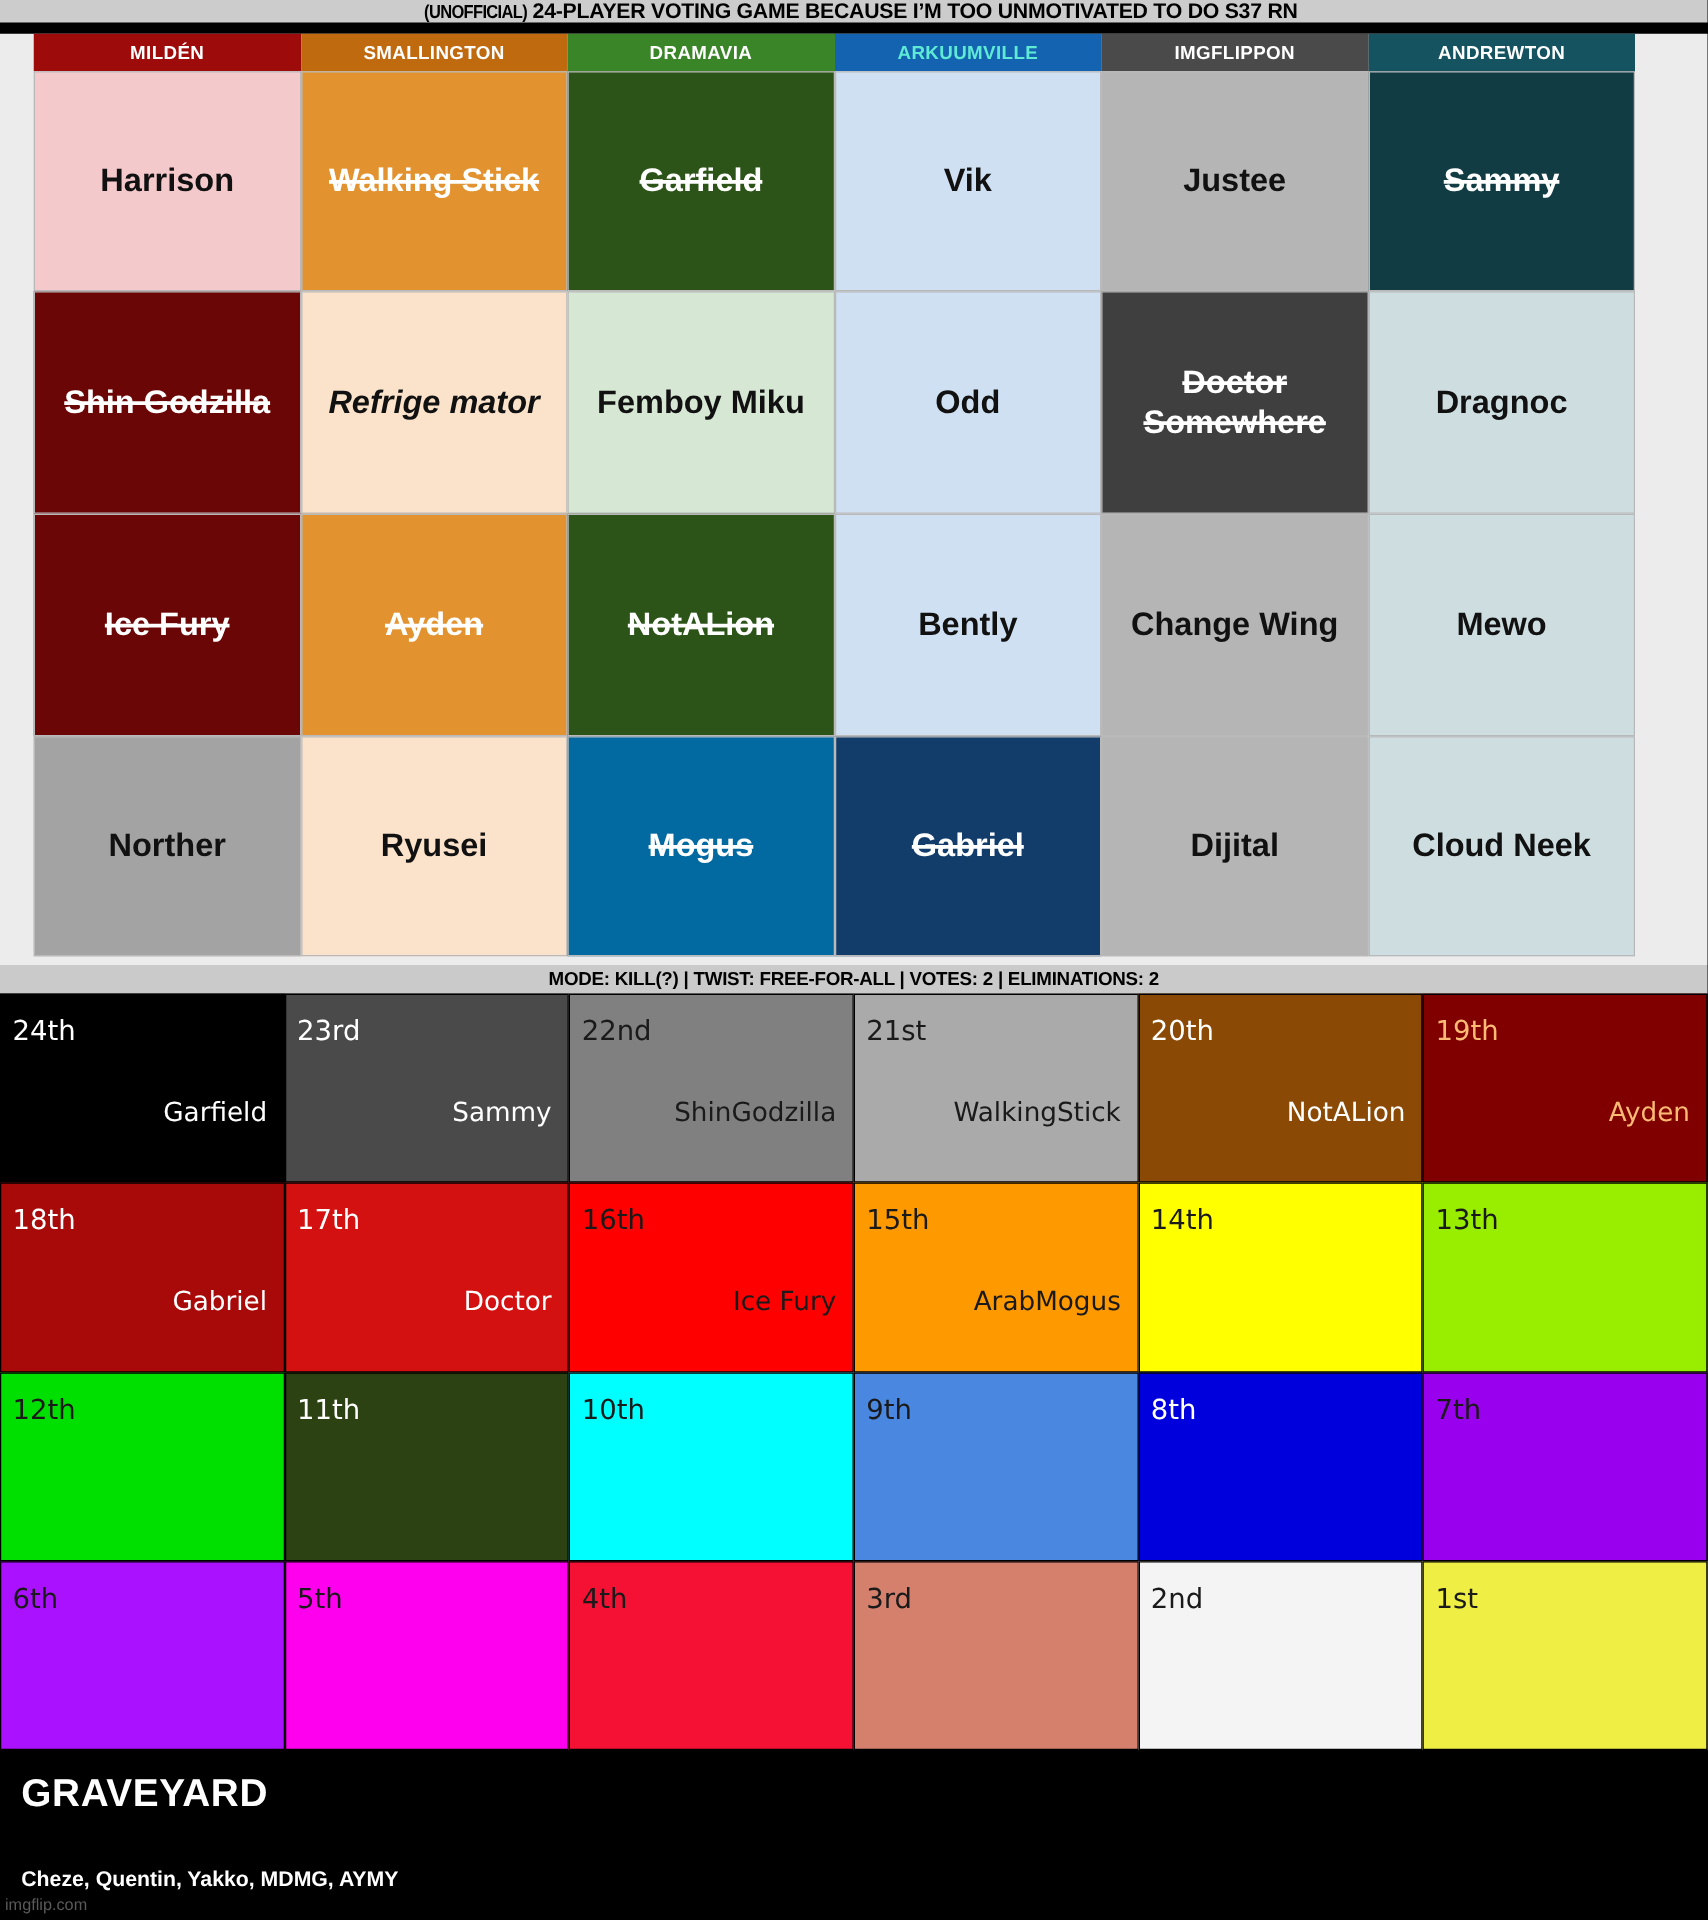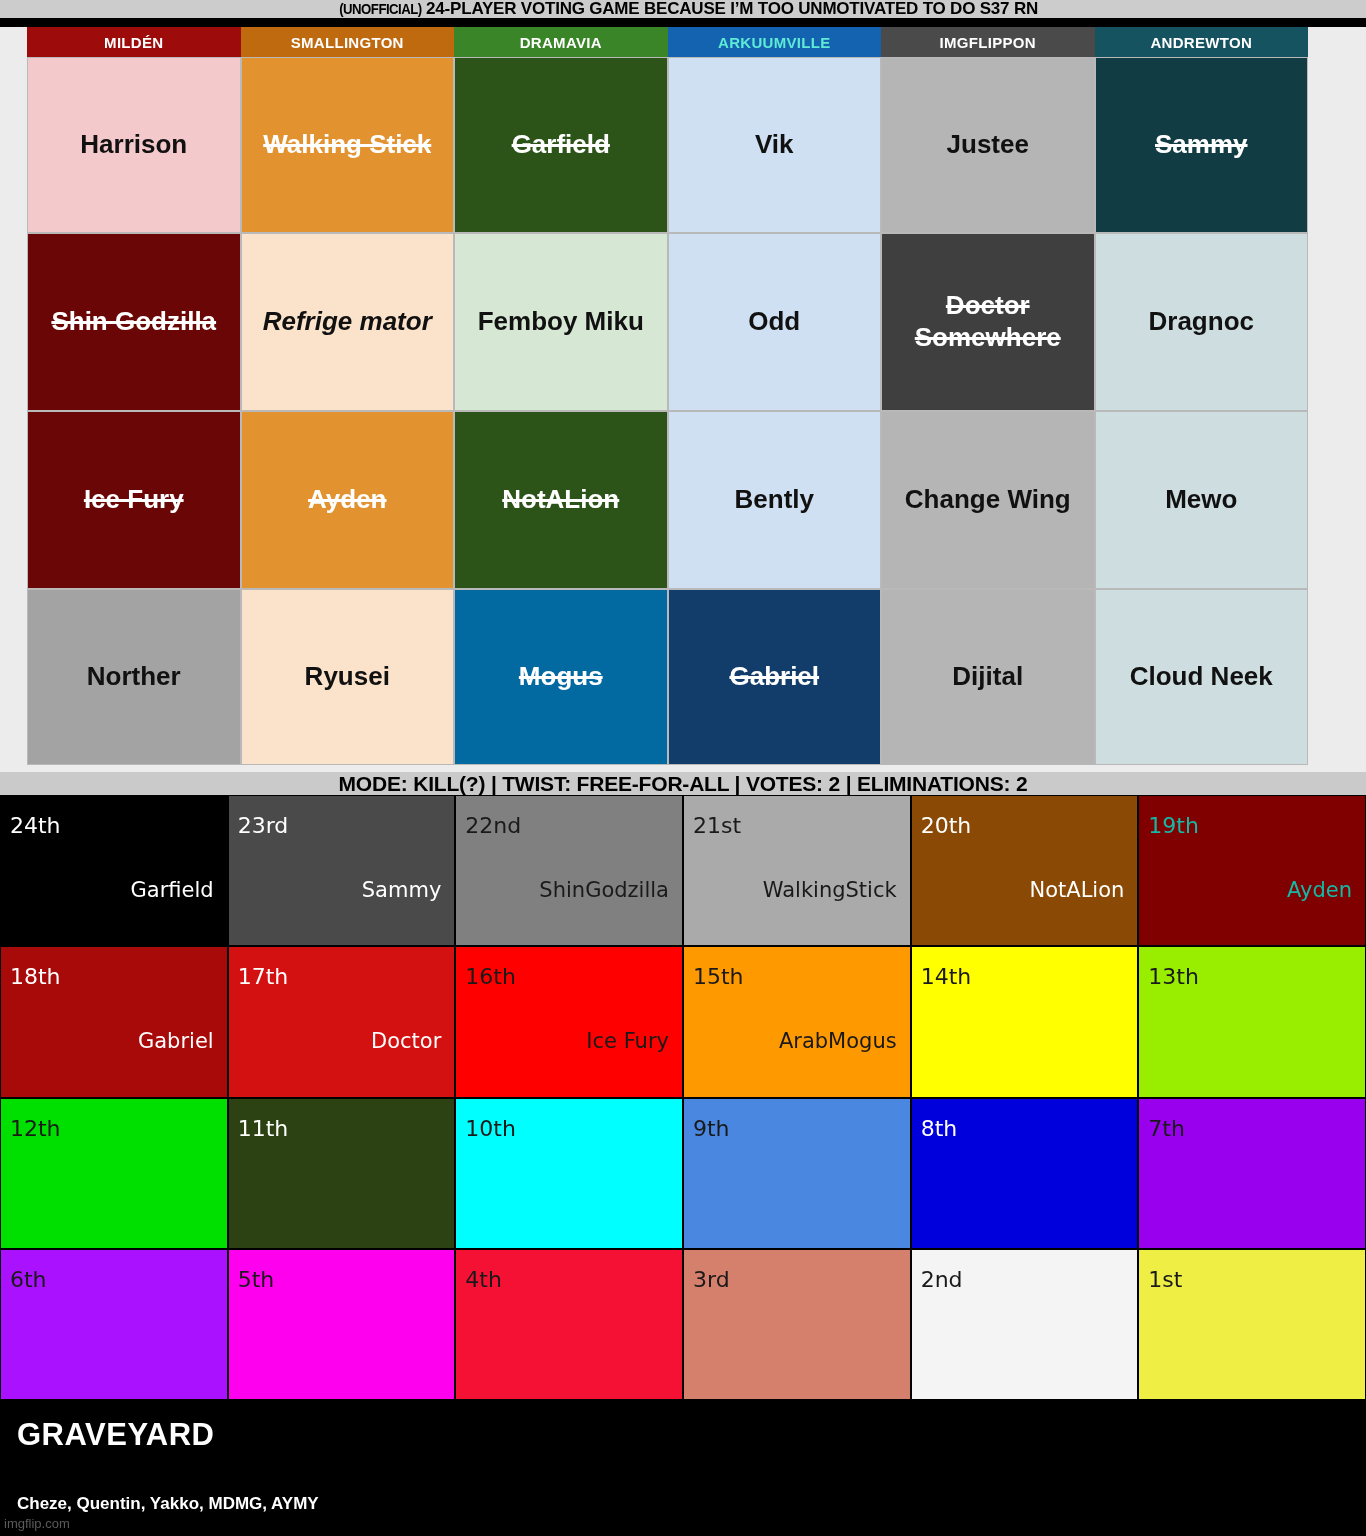--- a/index.html
+++ b/index.html
@@ -61,21 +61,21 @@
     text-decoration-thickness:3px;
   }
 
   
   #mode-bar{
     position:absolute;left:0;top:772px;width:1366px;height:23px;
     background:#cacaca;
     display:flex;align-items:center;justify-content:center;
   }
   #mode-bar span{
-    font-size:21px;font-weight:bold;color:#000;letter-spacing:-0.2px;
+    font-size:15px;font-weight:bold;color:#000;letter-spacing:-0.2px;
     white-space:nowrap;
   }
 
   
   #placement-grid{
     position:absolute;left:0;top:795px;width:1366px;height:605px;
     display:grid;
     grid-template-columns:repeat(6,1fr);
     grid-template-rows:repeat(4,1fr);
     background:#000;
@@ -239,21 +239,21 @@
       <div class="pl-name">ShinGodzilla</div>
     </div>
     <div class="pl-cell" style="background: rgb(170, 170, 170); color: rgb(26, 26, 26);">
       <div class="pl-rank">21st</div>
       <div class="pl-name">WalkingStick</div>
     </div>
     <div class="pl-cell" style="background: rgb(138, 74, 6); color: rgb(255, 255, 255);">
       <div class="pl-rank">20th</div>
       <div class="pl-name">NotALion</div>
     </div>
-    <div class="pl-cell" style="background: rgb(128, 0, 0); color: #14b8a6;">
+    <div class="pl-cell" style="background: rgb(128, 0, 0); color: #fdba74;">
       <div class="pl-rank">19th</div>
       <div class="pl-name">Ayden</div>
     </div>
     <div class="pl-cell" style="background: rgb(168, 9, 9); color: rgb(255, 255, 255);">
       <div class="pl-rank">18th</div>
       <div class="pl-name">Gabriel</div>
     </div>
     <div class="pl-cell" style="background: rgb(212, 17, 17); color: rgb(255, 255, 255);">
       <div class="pl-rank">17th</div>
       <div class="pl-name">Doctor</div>

